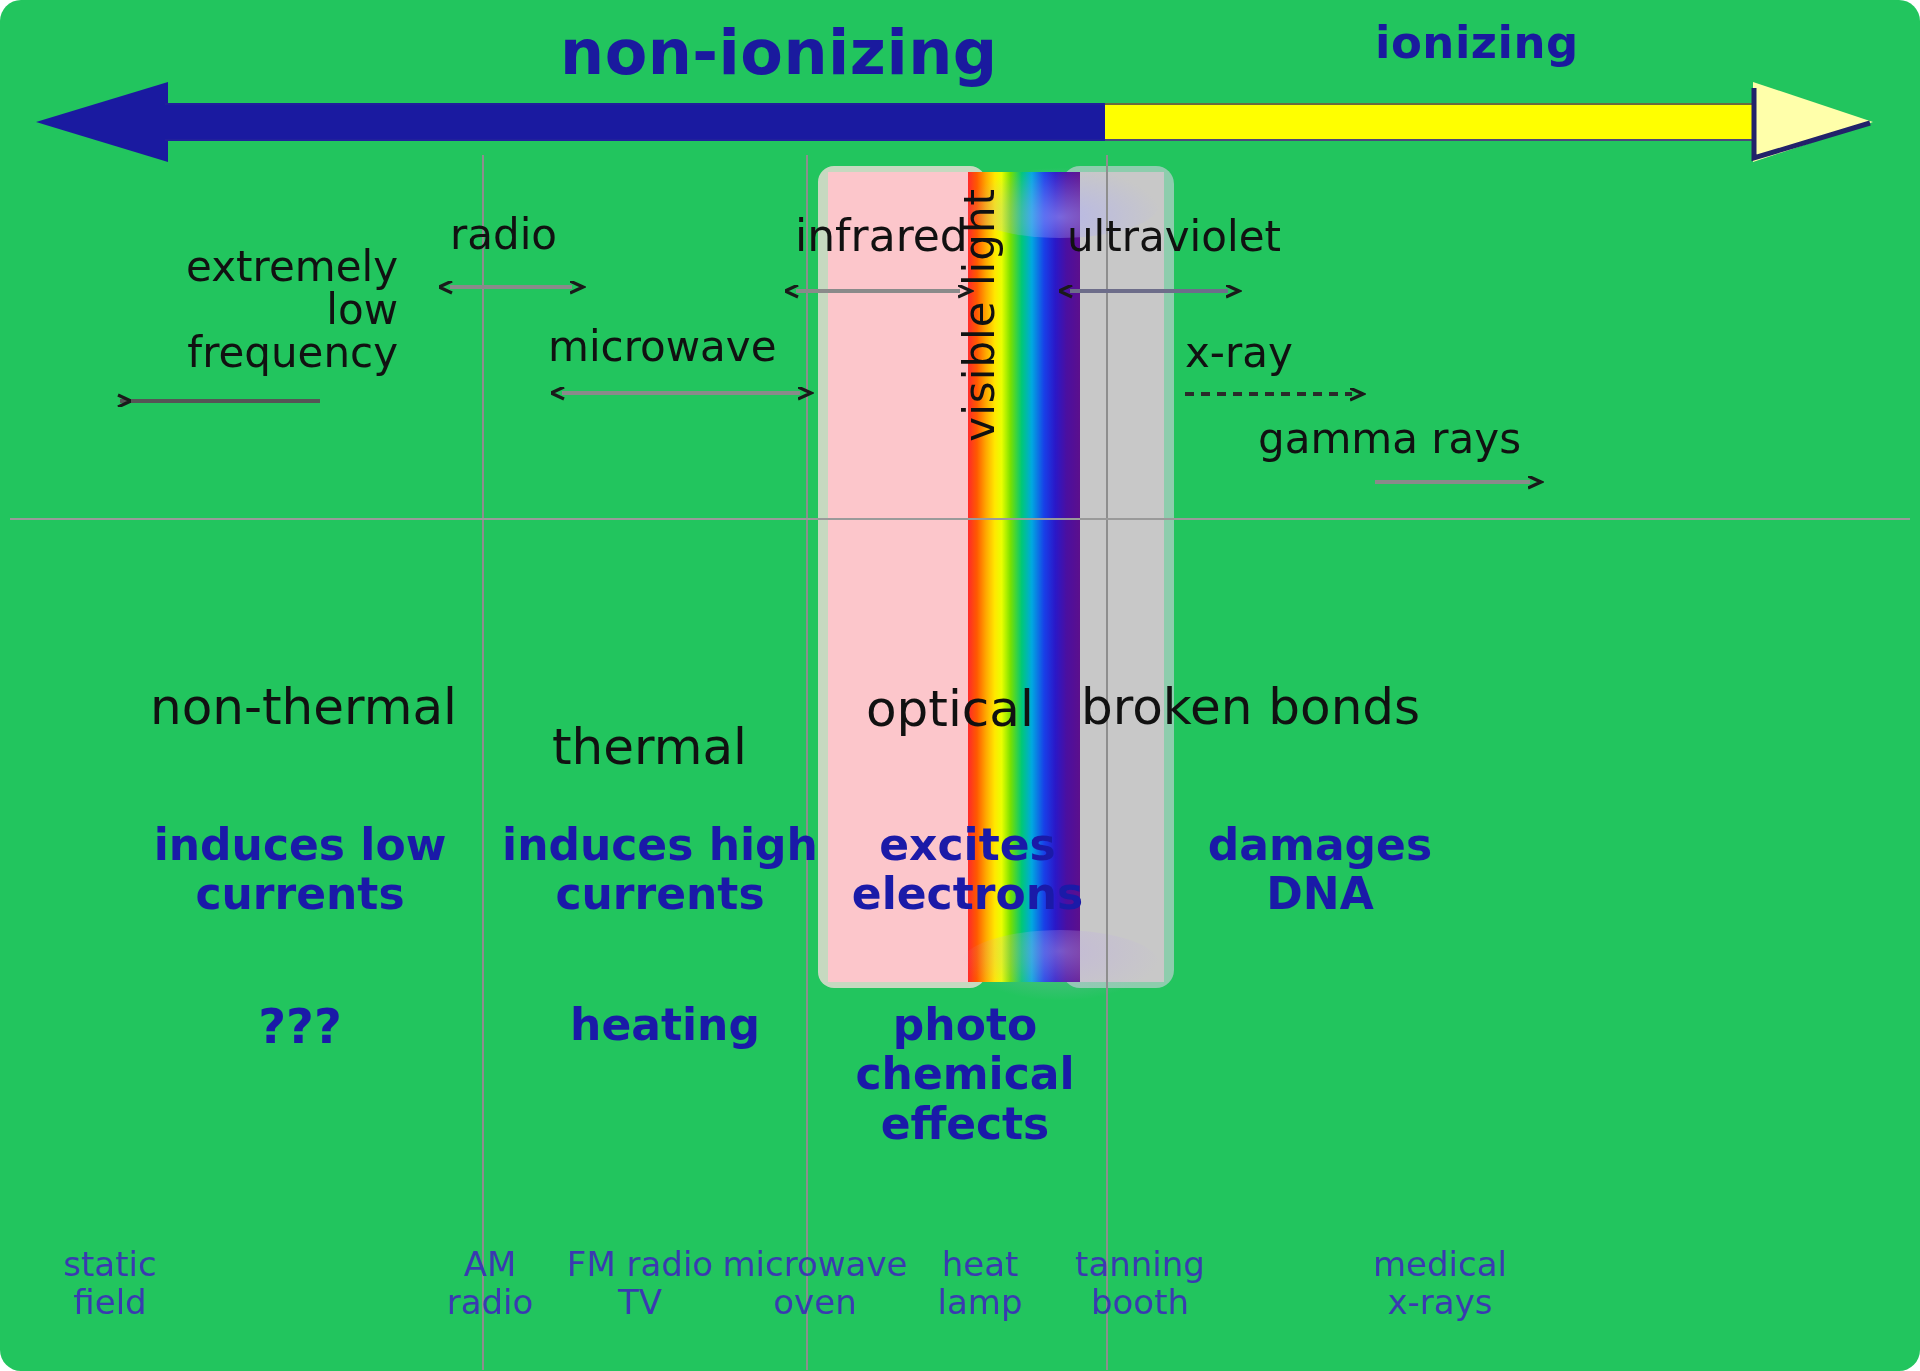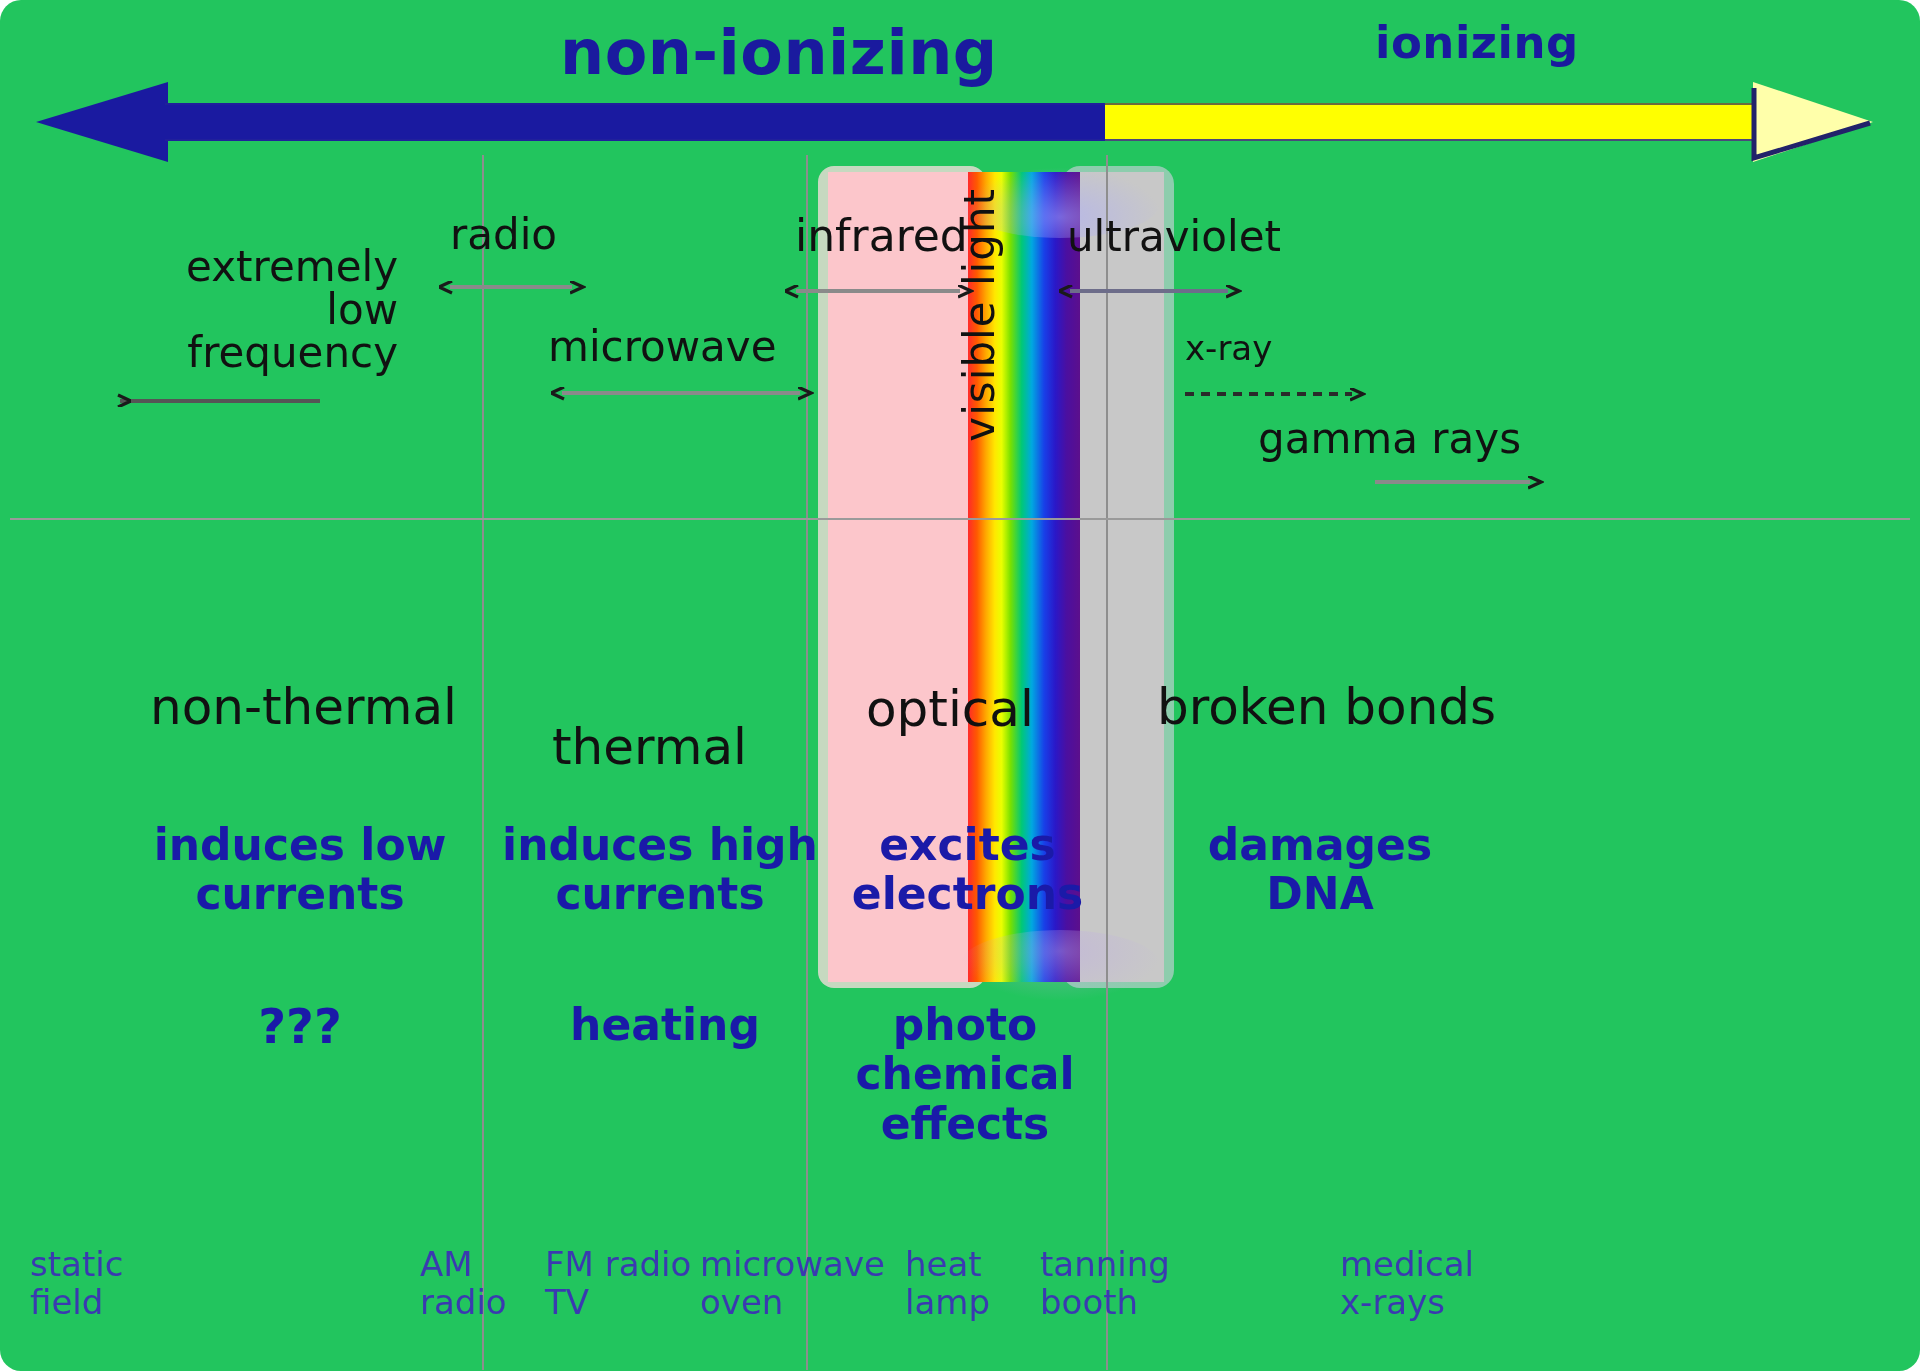--- a/index.html
+++ b/index.html
@@ -172,21 +172,21 @@
     white-space: nowrap;
     font-size: 44px;
   }
   .band-label.multi { white-space: normal; text-align: right; line-height: 1.02; }
 
   #lbl-elf       { left: 128px; top: 246px; width: 270px; font-size: 42px; }
   #lbl-radio     { left: 450px; top: 210px; font-size: 42px; }
   #lbl-microwave { left: 548px; top: 322px; font-size: 42px; }
   #lbl-infrared  { left: 795px; top: 210px; font-size: 44px; }
   #lbl-uv        { left: 1067px; top: 212px; font-size: 42px; }
-  #lbl-xray      { left: 1185px; top: 328px; font-size: 34px; }
+  #lbl-xray      { left: 1185px; top: 328px; font-size: 42px; }
   #lbl-gamma     { left: 1258px; top: 414px; font-size: 42px; }
 
   #lbl-visible {
     position: absolute;
     left: 955px;
     top: 188px;
     font-size: 42px;
     color: #111;
     writing-mode: vertical-rl;
     transform: rotate(180deg);
@@ -213,35 +213,36 @@
     position: absolute;
     color: #1a1aa8;
     font-weight: bold;
     font-size: 44px;
     text-align: center;
     line-height: 1.12;
   }
   #eff-nonthermal  { left: 150px; top: 678px; }
   #eff-thermal     { left: 552px; top: 718px; }
   #eff-optical     { left: 866px; top: 680px; }
-  #eff-broken      { left: 1157px; top: 678px; }
+  #eff-broken      { left: 1081px; top: 678px; }
 
   #sub-lowcur   { left: 130px; top: 820px; width: 340px; }
   #sub-highcur  { left: 500px; top: 820px; width: 320px; }
   #sub-excites  { left: 845px; top: 820px; width: 245px; }
   #sub-damages  { left: 1160px; top: 820px; width: 320px; }
   #sub-qqq      { left: 190px; top: 1000px; width: 220px; font-size: 48px; }
   #sub-heating  { left: 545px; top: 1000px; width: 240px; }
   #sub-photo    { left: 840px; top: 1000px; width: 250px; }
 
   
   .source {
     position: absolute;
     color: #3a3ab0;
     font-size: 34px;
+    text-align: center;
     line-height: 1.12;
     white-space: pre-line;
   }
   #src-static    { left: 30px;   top: 1245px; width: 160px; }
   #src-power     { left: 175px;  top: 1245px; width: 170px; }
   #src-am        { left: 420px;  top: 1245px; width: 140px; }
   #src-fm        { left: 545px;  top: 1245px; width: 190px; }
   #src-oven      { left: 700px;  top: 1245px; width: 230px; }
   #src-heat      { left: 905px;  top: 1245px; width: 150px; }
   #src-tanning   { left: 1040px; top: 1245px; width: 200px; }

